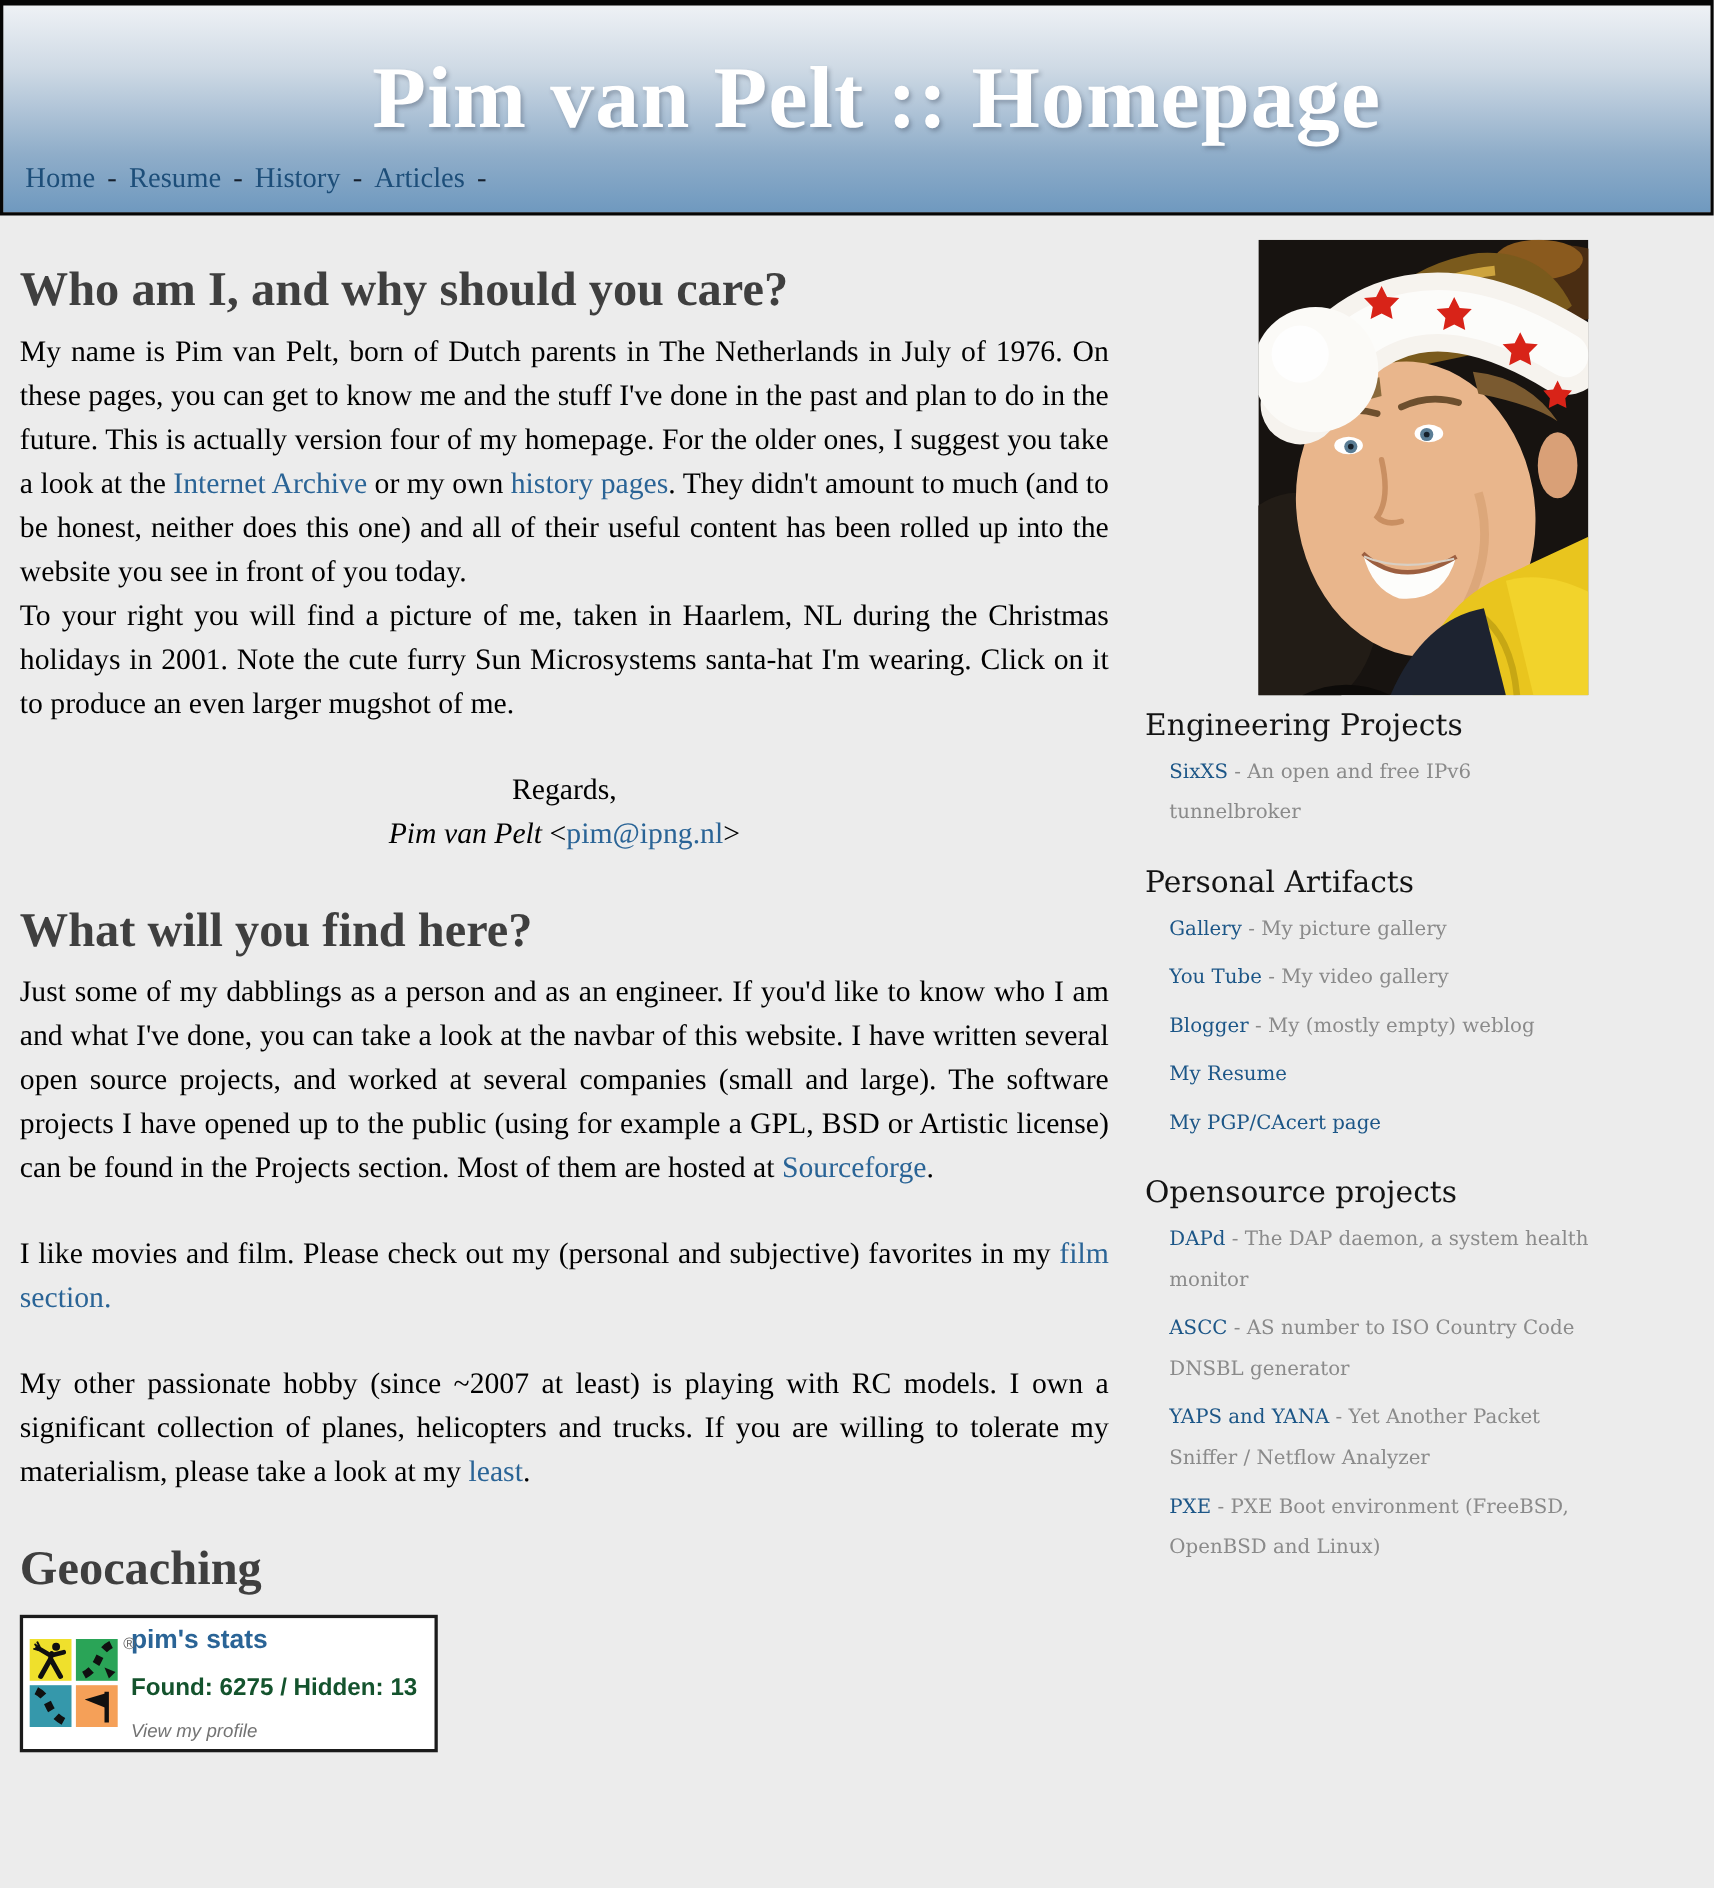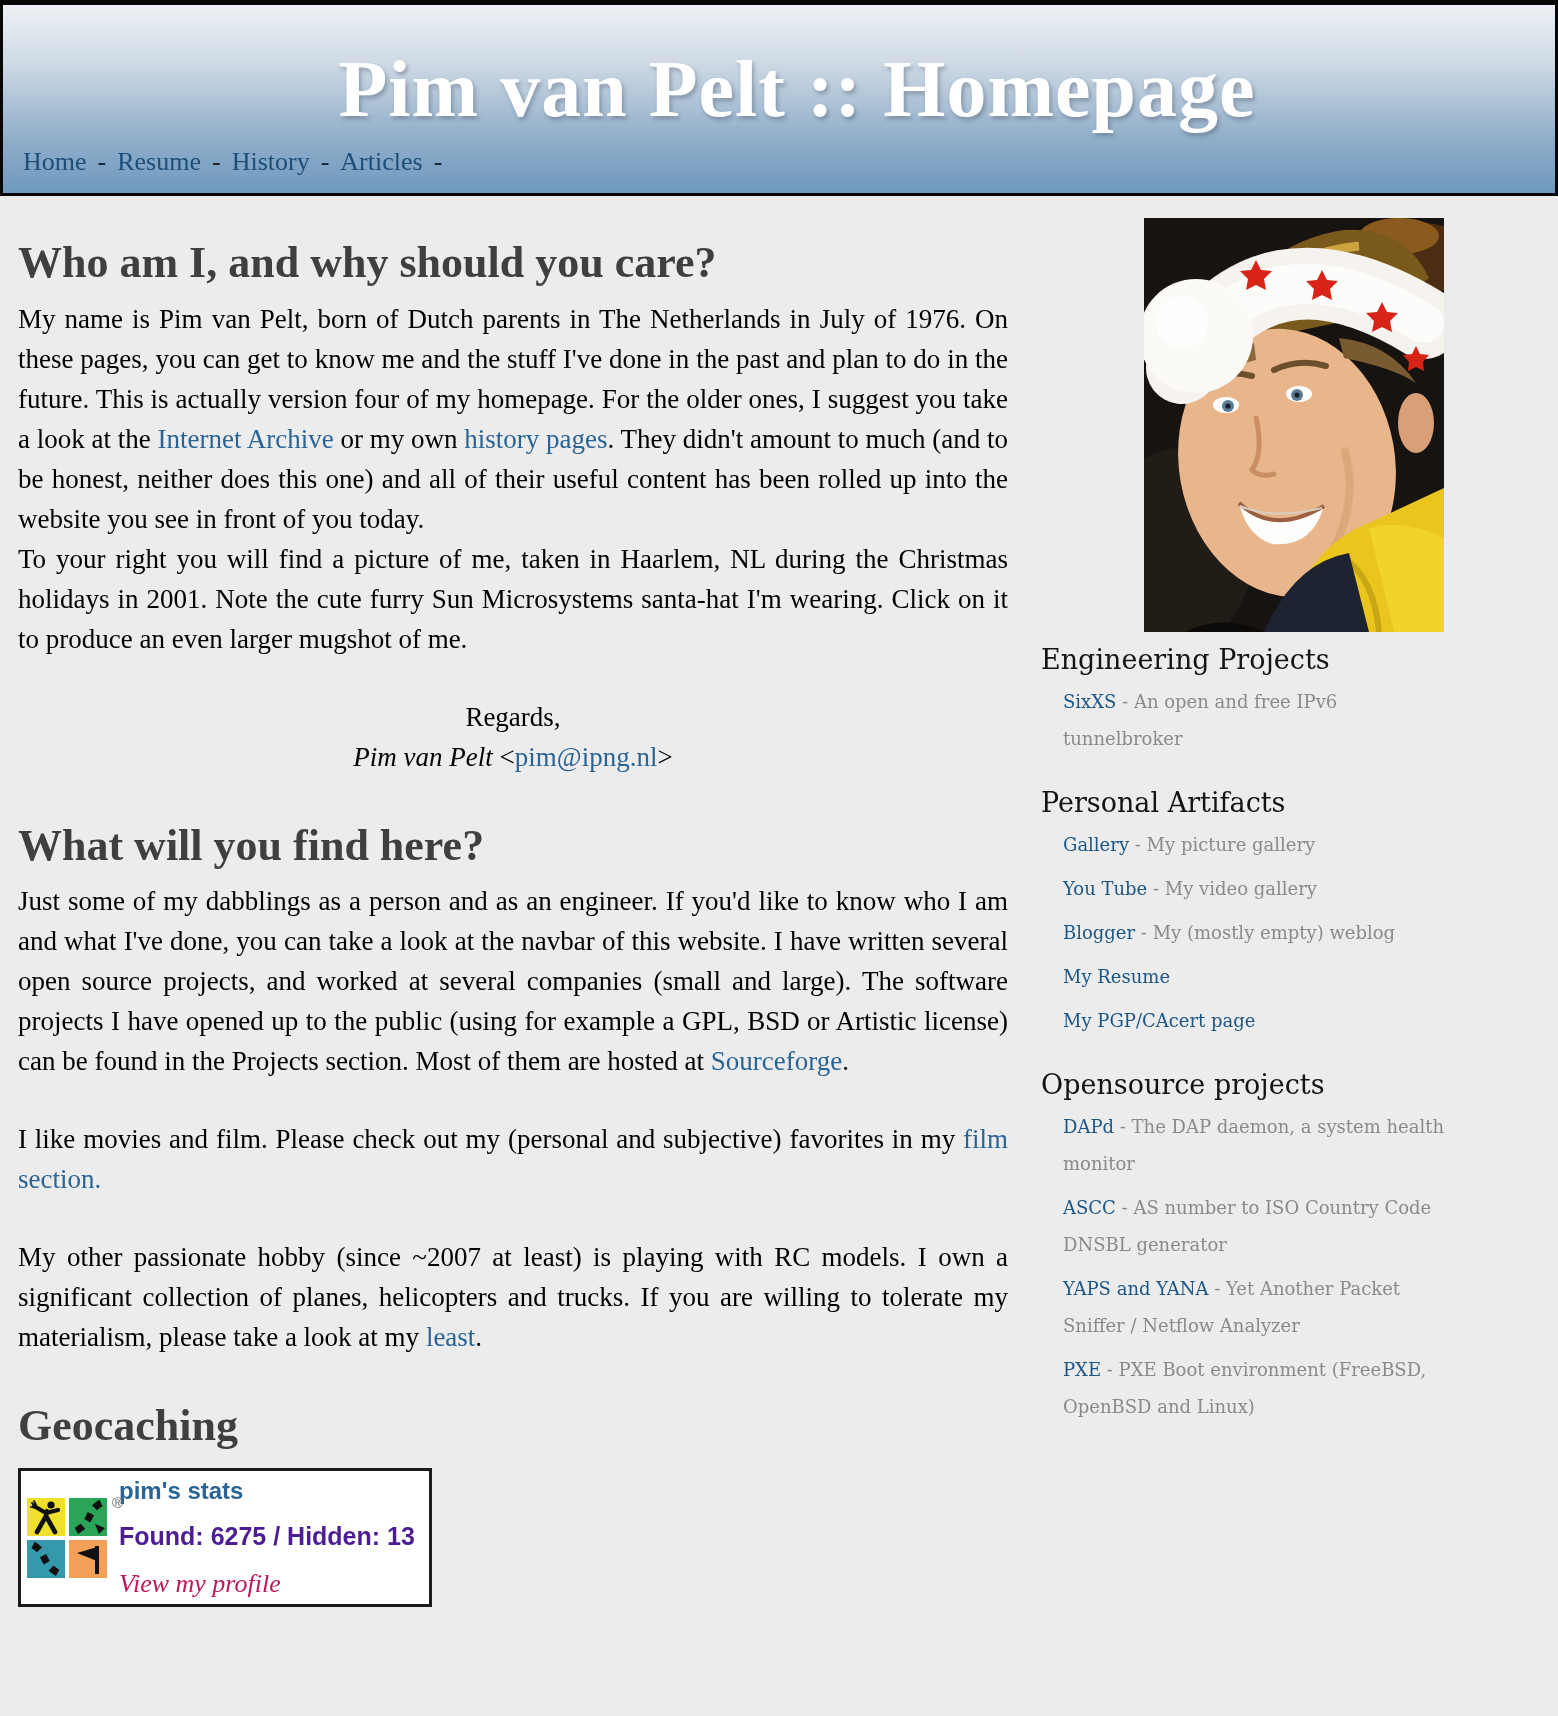--- a/index.html
+++ b/index.html
@@ -102,22 +102,22 @@
     font-family:"Liberation Sans", sans-serif;
   }
   .geo-text{
     display:flex;
     flex-direction:column;
     font-family:"Liberation Sans", sans-serif;
     line-height:1.22;
     gap:16px;
   }
   .geo-title{ font-weight:bold; font-size:24px; }
-  .geo-stats{ font-weight:bold; font-size:25px; color:#4c1d95; }
-  .geo-profile{ font-style:italic; font-size:26px; color:#be185d;font-family:Liberation Serif, serif; }
+  .geo-stats{ font-weight:bold; font-size:22px; color:#14532d; }
+  .geo-profile{ font-style:italic; font-size:17px; color:#737373; }
   
   .portrait{
     display:block;
     width:300px;
     height:414px;
     margin:0 2px 12px auto;
     cursor:pointer;
   }
   .portrait svg{ display:block; width:100%; height:100%; }
   .side-col{ font-family:"DejaVu Serif", serif; }

